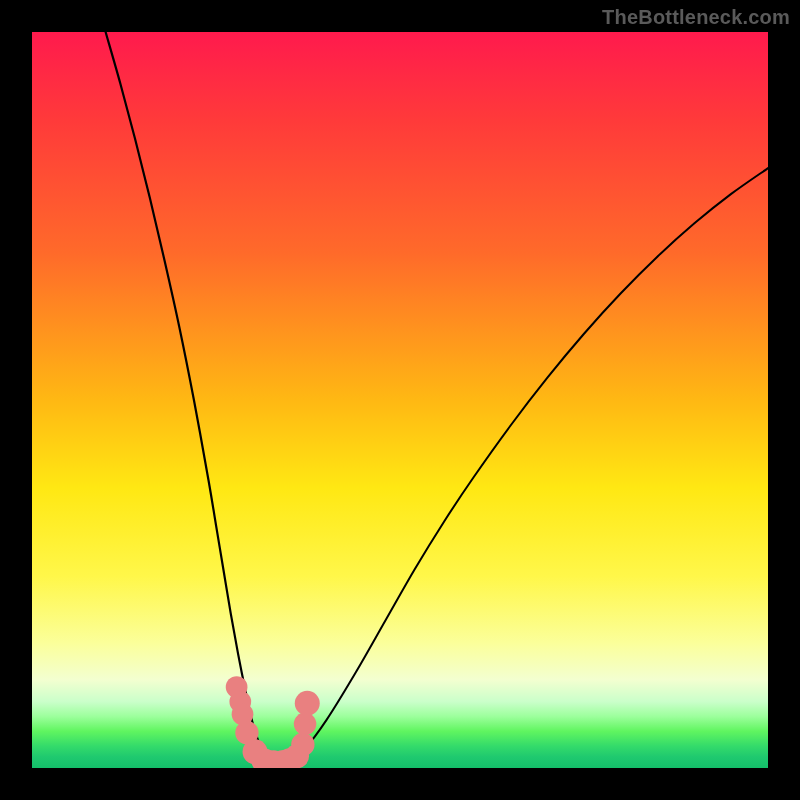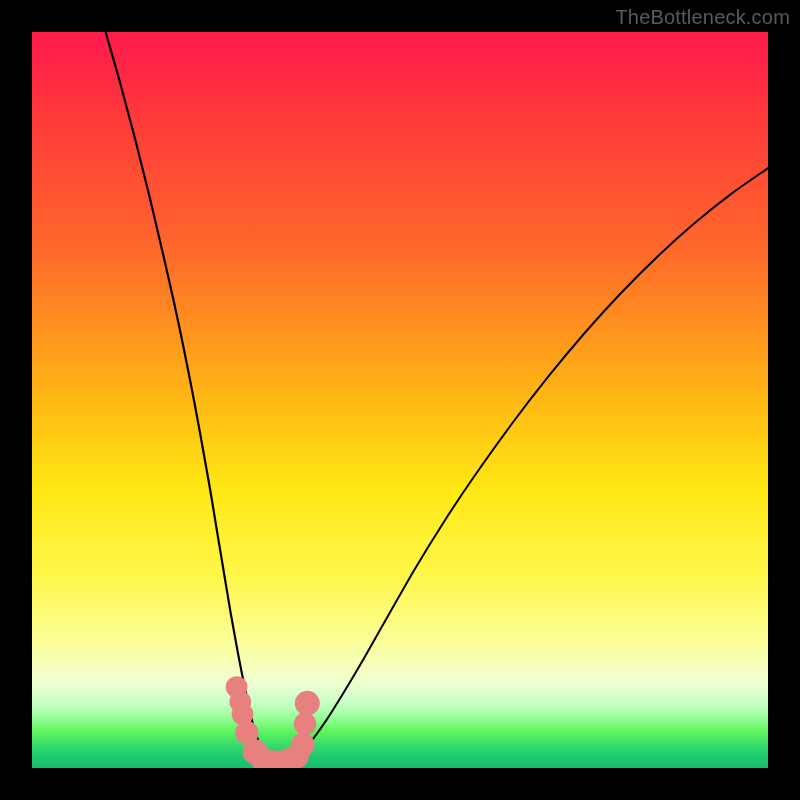--- a/index.html
+++ b/index.html
@@ -46,21 +46,21 @@
       #14bf6a 100%
     );
   }
   .watermark {
     position: absolute;
     top: 6px;
     right: 10px;
     color: #5a5a5a;
     font-size: 20px;
     letter-spacing: 0.2px;
-    font-weight: 400;
+    font-weight: 700;
   }
   svg.curves {
     position: absolute;
     inset: 0;
   }
 </style>
 </head>
 <body>
 
 <div class="frame">

